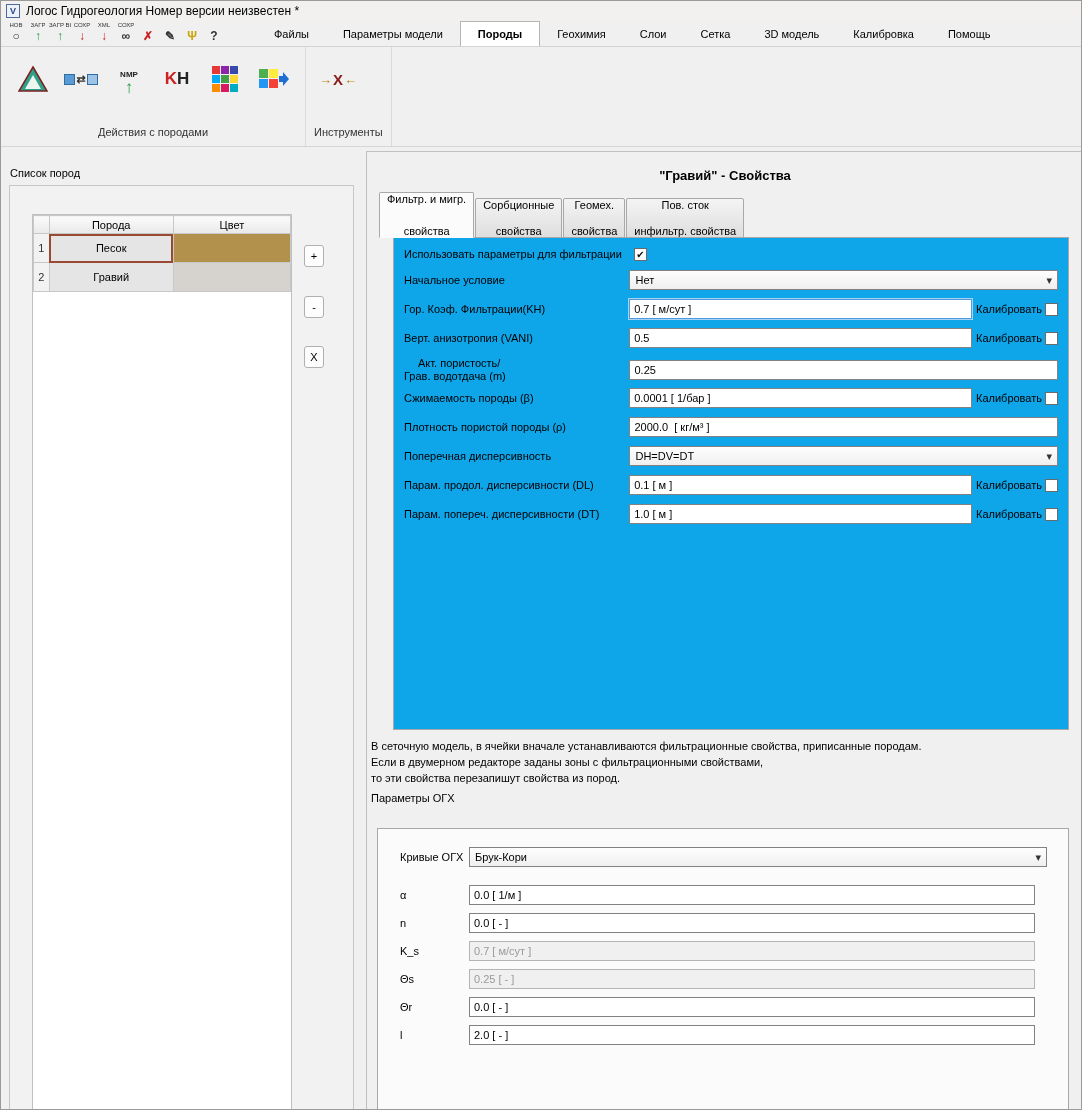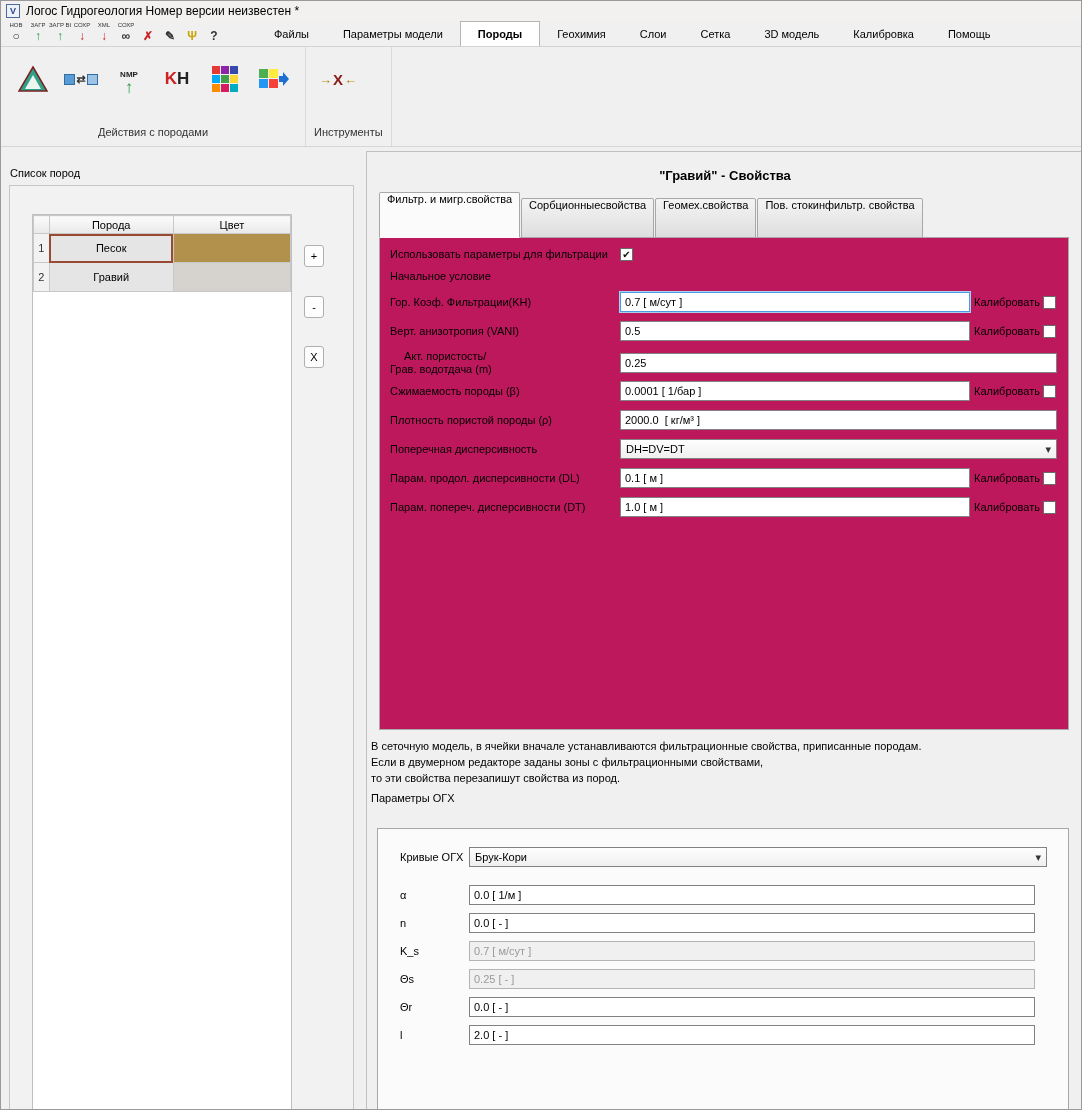--- a/index.html
+++ b/index.html
@@ -61,23 +61,23 @@
   .col-rock { width:120px; }
   .col-color { width:113px; }
   .rock-name { text-align:center; background:#e5e5e5; }
   .rock-name.current { outline:2px solid #9a4a33; outline-offset:-2px; }
   .side-btn { position:absolute; left:294px; width:20px; height:22px; border:1px solid #b0b0b0; background:#fdfdfd; border-radius:3px; font-size:11px; text-align:center; line-height:20px; cursor:default; }
 
   
   .right-panel { position:absolute; left:365px; top:4px; width:717px; bottom:0; border:1px solid #c0c0c0; border-right:none; background:#f0f0f0; }
   .props-title { text-align:center; font-size:13px; font-weight:bold; padding-top:16px; height:40px; }
   .tabs { display:flex; align-items:flex-end; margin-left:12px; height:46px; position:relative; z-index:2; }
-  .tab { border:1px solid #a8a8a8; padding:0 7px; text-align:center; font-size:11px; background:linear-gradient(#f4f4f4,#dedede); height:40px; display:flex; flex-direction:row; justify-content:center; border-radius:2px 2px 0 0; margin-right:1px; cursor:default; }
+  .tab { border:1px solid #a8a8a8; padding:0 7px; text-align:center; font-size:11px; background:linear-gradient(#f4f4f4,#dedede); height:40px; display:flex; flex-direction:column; justify-content:space-between; border-radius:2px 2px 0 0; margin-right:1px; cursor:default; }
   .tab.active { background:#fbfbfb; height:46px; border-bottom:1px solid #fbfbfb; }
-  .pane { margin:0 14px 0 12px; border:1px solid #a8a8a8; background:#be185d; height:493px; padding:10px; margin-top:-1px; position:relative; z-index:1; }
+  .pane { margin:0 14px 0 26px; border:1px solid #a8a8a8; background:#0ea5e9; height:493px; padding:10px; margin-top:-1px; position:relative; z-index:1; }
 
   .frow { display:flex; align-items:center; margin-bottom:9px; }
   .frow.two { margin-bottom:5px;align-items:center; }
   .flabel { width:230px; font-size:11px; line-height:13px; }
   .flabel .l1 { margin-left:14px; }
   input.tinput { height:20px; border:1px solid #828282; background:#fff; font-size:11px; padding:0 4px; font-family:"Liberation Sans", sans-serif; color:#000; }
   input.tinput.w-cal { width:350px; }
   input.tinput.wide { width:437px; }
   input.tinput.focused { border:1px solid #4a9be0; outline:1px solid #a9d2f2; outline-offset:0; }
   input.tinput:disabled, input.tinput.disabled { background:#f0f0f0; color:#9a9a9a; border-color:#b4b4b4; }
@@ -282,20 +282,24 @@
 
       <div class="pane">
 
         <div class="frow" style="margin-bottom:9px;">
           <div class="flabel">Использовать параметры для фильтрации</div>
           <span class="checkbox checked"></span>
         </div>
 
         <div class="frow">
           <div class="flabel">Начальное условие</div>
+          <div class="dropdown">
+            <span>Нет</span>
+              <span class="dd-arrow"></span>
+          </div>
         </div>
 
         <div class="frow">
           <div class="flabel">Гор. Коэф. Фильтрации(KH)</div>
           <input class="tinput w-cal focused" value="0.7 [ м/сут ]" style="">
           <span class="cal">
               <span>Калибровать</span>
               <span class="checkbox"></span>
             </span>
         </div>

